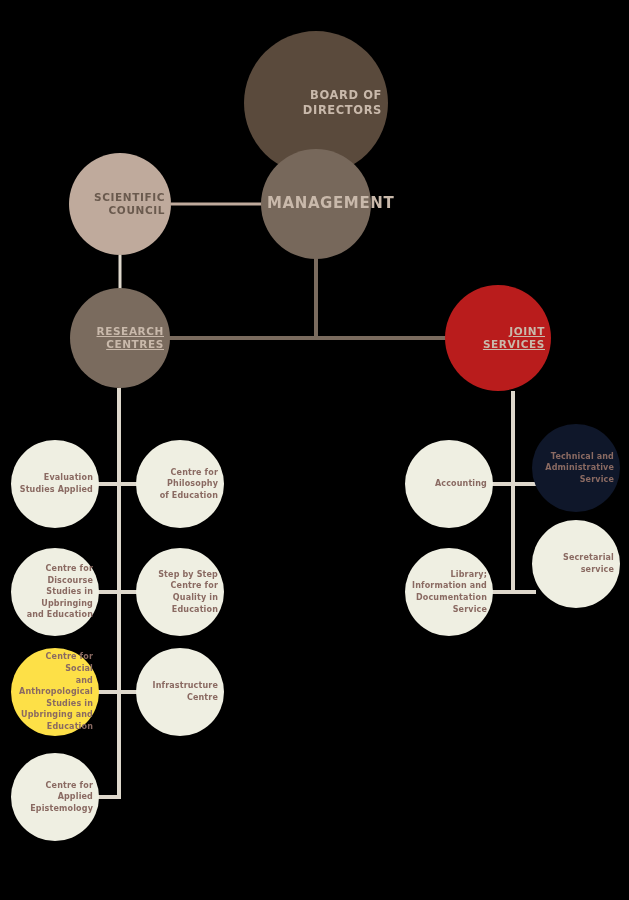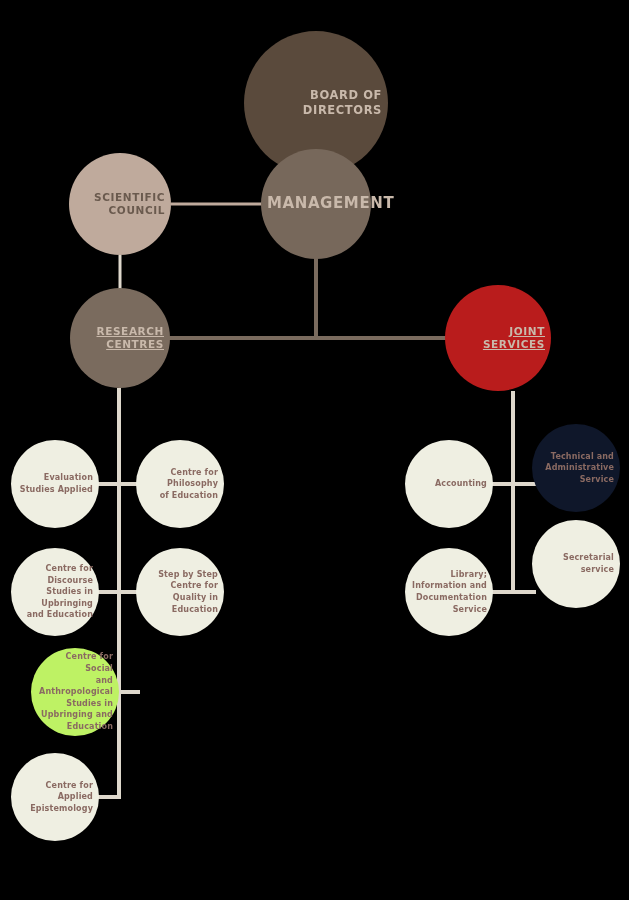--- a/index.html
+++ b/index.html
@@ -139,28 +139,32 @@
 and Education</span>
   </div>
 
   <div class="node node-leaf" style="left:136px; top:548px; width:88px; height:88px; background:#efefe2; color:#8a6a62;">
     <span class="node-label">Step by Step
 Centre for
 Quality in
 Education</span>
   </div>
 
-  <div class="node node-leaf" style="left:11px; top:648px; width:88px; height:88px; background:#bef264; color:#8a6a62;margin-left:20px;">
+  <div class="node node-leaf" style="left:11px; top:648px; width:88px; height:88px; background:#fde047; color:#8a6a62;">
     <span class="node-label">Centre for Social
 and Anthropological
 Studies in
 Upbringing and
 Education</span>
   </div>
 
+  <div class="node node-leaf" style="left:136px; top:648px; width:88px; height:88px; background:#efefe2; color:#8a6a62;">
+    <span class="node-label">Infrastructure
+Centre</span>
+  </div>
 
   <div class="node node-leaf" style="left:11px; top:753px; width:88px; height:88px; background:#efefe2; color:#8a6a62;">
     <span class="node-label">Centre for
 Applied
 Epistemology</span>
   </div>
 
   <div class="node node-leaf" style="left:405px; top:440px; width:88px; height:88px; background:#efefe2; color:#8a6a62;">
     <span class="node-label">Accounting</span>
   </div>

